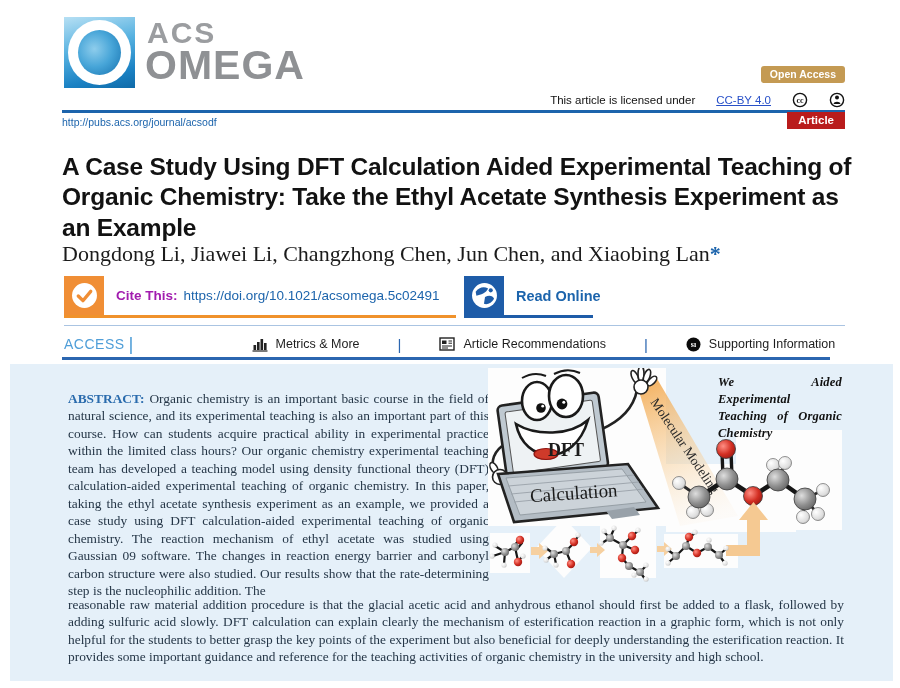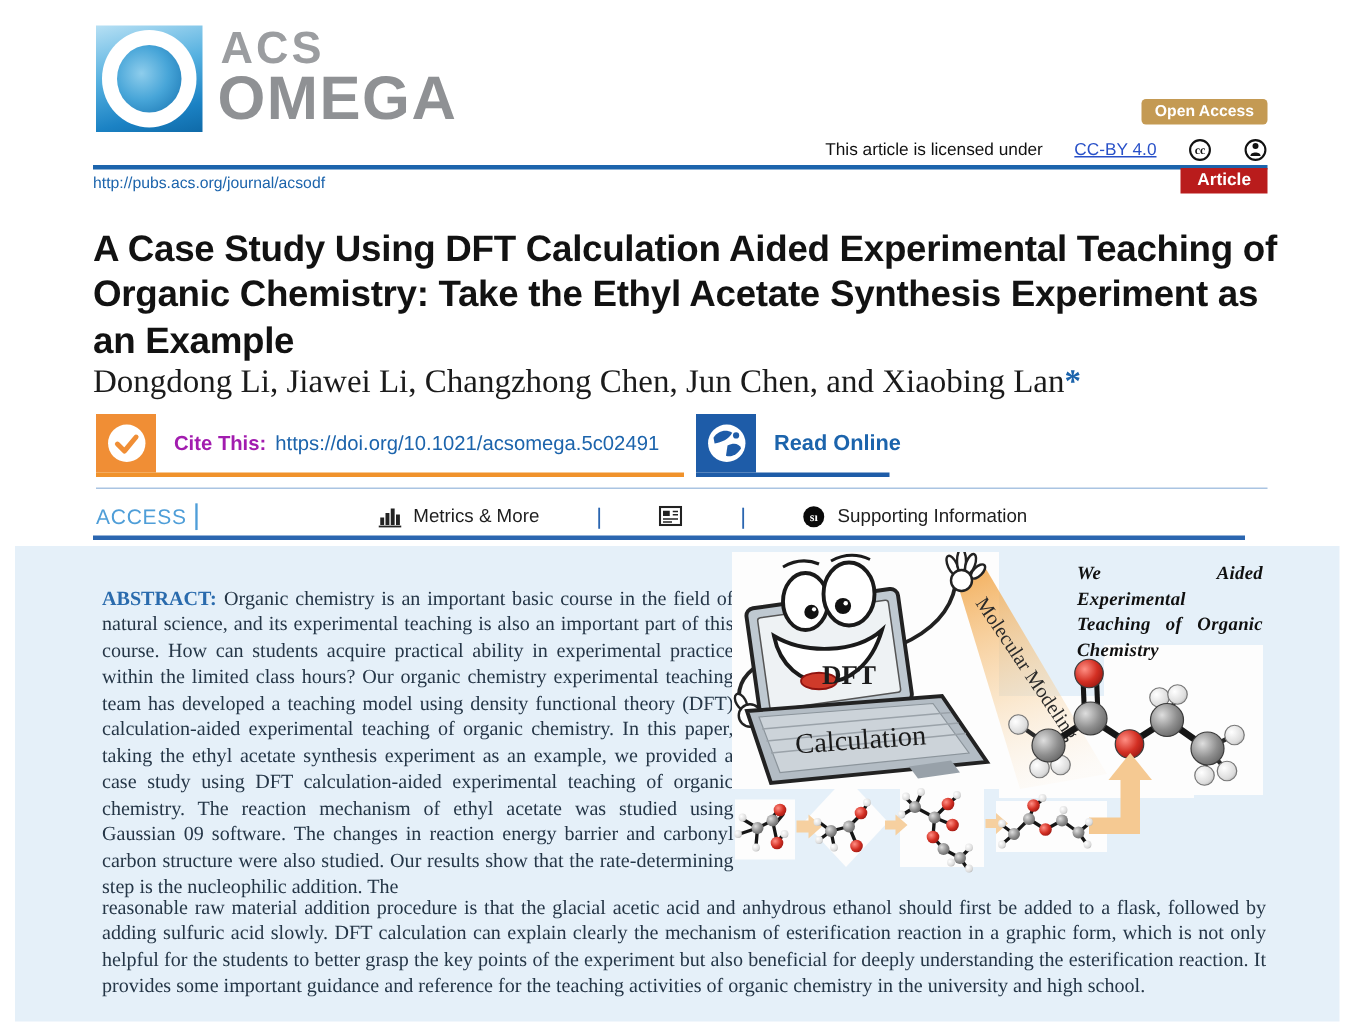--- a/index.html
+++ b/index.html
@@ -144,20 +144,21 @@
     <span class="vsep">|</span>
     <span class="nav-item">
       <svg width="16" height="14" viewBox="0 0 16 14">
         <rect x="1" y="1" width="14" height="12" fill="none" stroke="#222" stroke-width="1.4"></rect>
         <rect x="3" y="3.5" width="4.5" height="3.5" fill="#222"></rect>
         <line x1="9.5" y1="4" x2="13" y2="4" stroke="#222" stroke-width="1"></line>
         <line x1="9.5" y1="6.2" x2="13" y2="6.2" stroke="#222" stroke-width="1"></line>
         <line x1="3" y1="9" x2="13" y2="9" stroke="#222" stroke-width="1"></line>
         <line x1="3" y1="11" x2="9" y2="11" stroke="#222" stroke-width="1"></line>
       </svg>
+      <span>Article Recommendations</span>
     </span>
     <span class="vsep">|</span>
     <span class="nav-item">
       <svg width="15" height="15" viewBox="0 0 15 15">
         <circle cx="7.5" cy="7.5" r="7" fill="#0a0a0a"></circle>
         <text x="7.5" y="10.4" text-anchor="middle" font-size="8" font-weight="bold" fill="#fff">sı</text>
       </svg>
       <span>Supporting Information</span>
     </span>
   </div>

